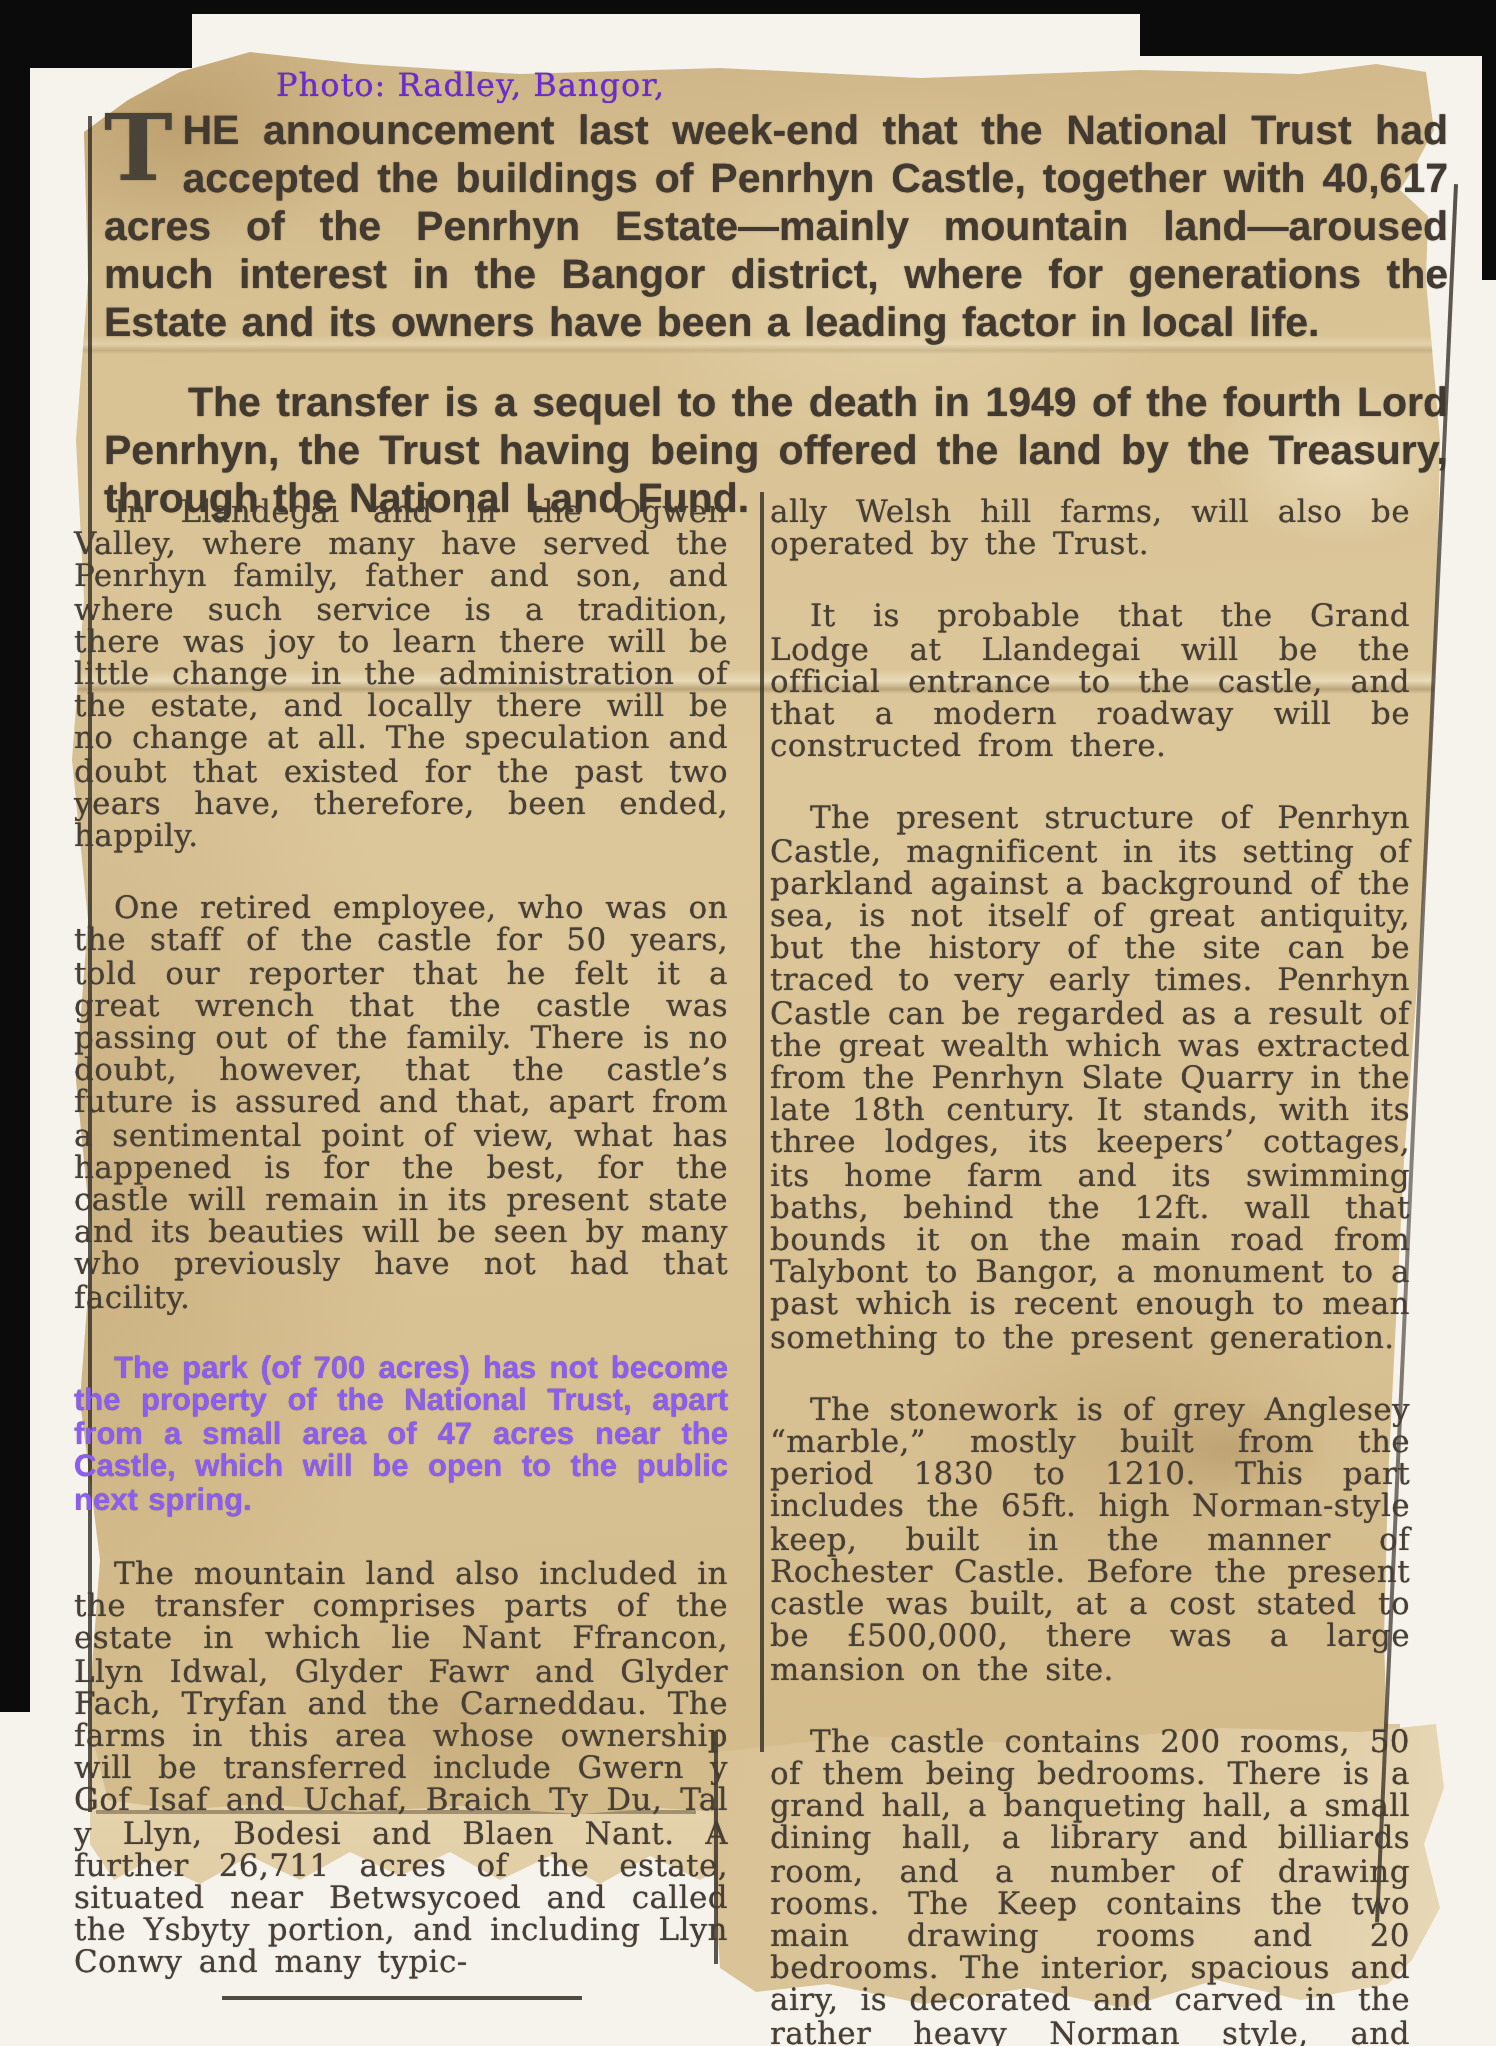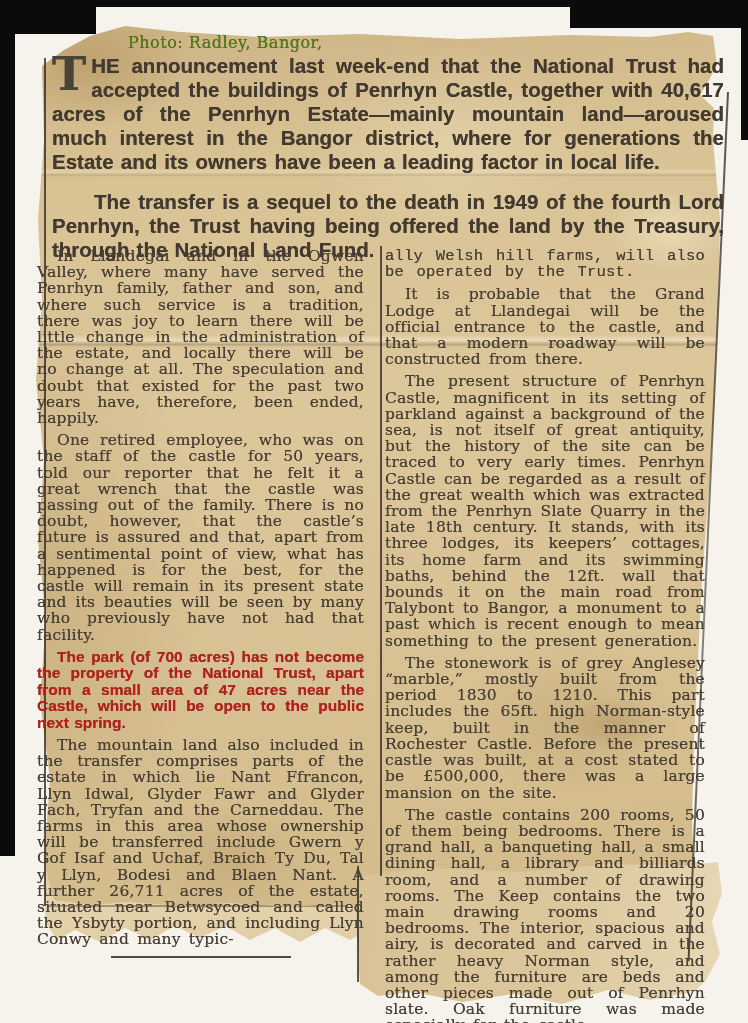--- a/index.html
+++ b/index.html
@@ -63,39 +63,39 @@
   
   .vrule{width:2px;background:rgba(48,41,32,0.78);}
   .rule-left{left:44px;top:58px;height:848px;}
   .rule-mid{left:380px;top:246px;height:630px;}
   .rule-right{left:727px;top:92px;height:870px;transform:rotate(2.6deg);transform-origin:top left;
     background:linear-gradient(to bottom,rgba(48,41,32,0.8) 0%,rgba(48,41,32,0.55) 60%,rgba(48,41,32,0.8) 100%);}
   .rule-strip-left{left:357px;top:866px;height:116px;}
 
   
   .ink{color:#473f35;text-shadow:0 0 0.5px rgba(70,60,45,0.75);}
-  .credit{left:128px;top:33px;font-size:16px;letter-spacing:0.5px;color:#4d7c0f;text-align:center;}
+  .credit{left:138px;top:33px;font-size:16px;letter-spacing:0.5px;color:#6d28d9;text-align:center;}
   .lead{left:52px;top:54px;width:672px;
     font-family:"Liberation Sans", sans-serif;font-weight:bold;
     font-size:20.5px;line-height:24px;text-align:justify;color:#423a30;
     word-spacing:1.5px;text-shadow:0 0 0.6px rgba(60,52,40,0.8);}
   .dropcap{float:left;font-family:"DejaVu Serif", serif;font-weight:bold;
     font-size:46px;line-height:0.82;padding:2px 5px 0 0;color:#4a4338;}
   .lead p{margin:0;}
   .lead .p2{text-indent:42px;margin-top:16px;}
 
   .col{font-size:15.5px;line-height:16.2px;text-align:justify;
     word-spacing:3px;letter-spacing:0.2px;}
   .col p{margin:0 0 0 0;text-indent:20px;}
-  .col p + p{margin-top:6px;}
-  .col p.noindent{text-indent:0;font-family:Liberation Mono, monospace;}
+  .col p + p{margin-top:20px;}
+  .col p.noindent{text-indent:0;}
   .col-left{left:37px;top:248px;width:327px;}
   .col-right{left:385px;top:248px;width:320px;}
   .bold-par{font-family:"Liberation Sans", sans-serif;font-weight:bold;
-    font-size:15.5px;line-height:16.4px;letter-spacing:0;word-spacing:1px;color:#b91c1c;}
+    font-size:15.5px;line-height:16.4px;letter-spacing:0;word-spacing:1px;color:#8b5cf6;}
   .end-rule{width:180px;border-top:2px solid rgba(50,43,34,0.85);margin:8px auto 0 auto;height:0;}
 </style>
 </head>
 <body>
 
 <div class="abs blk band-top"></div>
 <div class="abs blk blk-tl"></div>
 <div class="abs blk blk-tr"></div>
 <div class="abs blk blk-rs"></div>
 <div class="abs blk blk-ls"></div>

